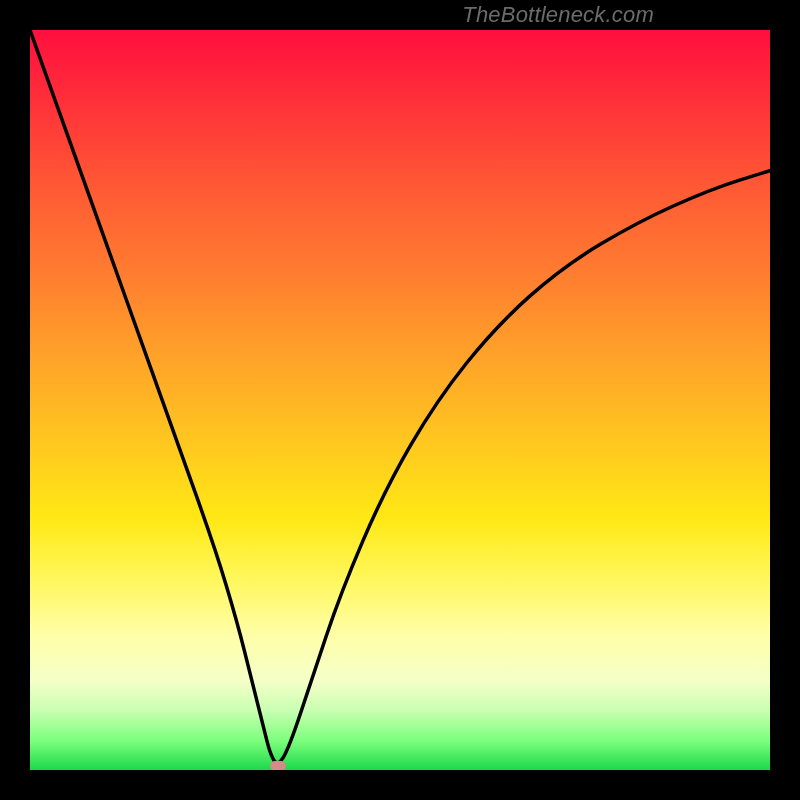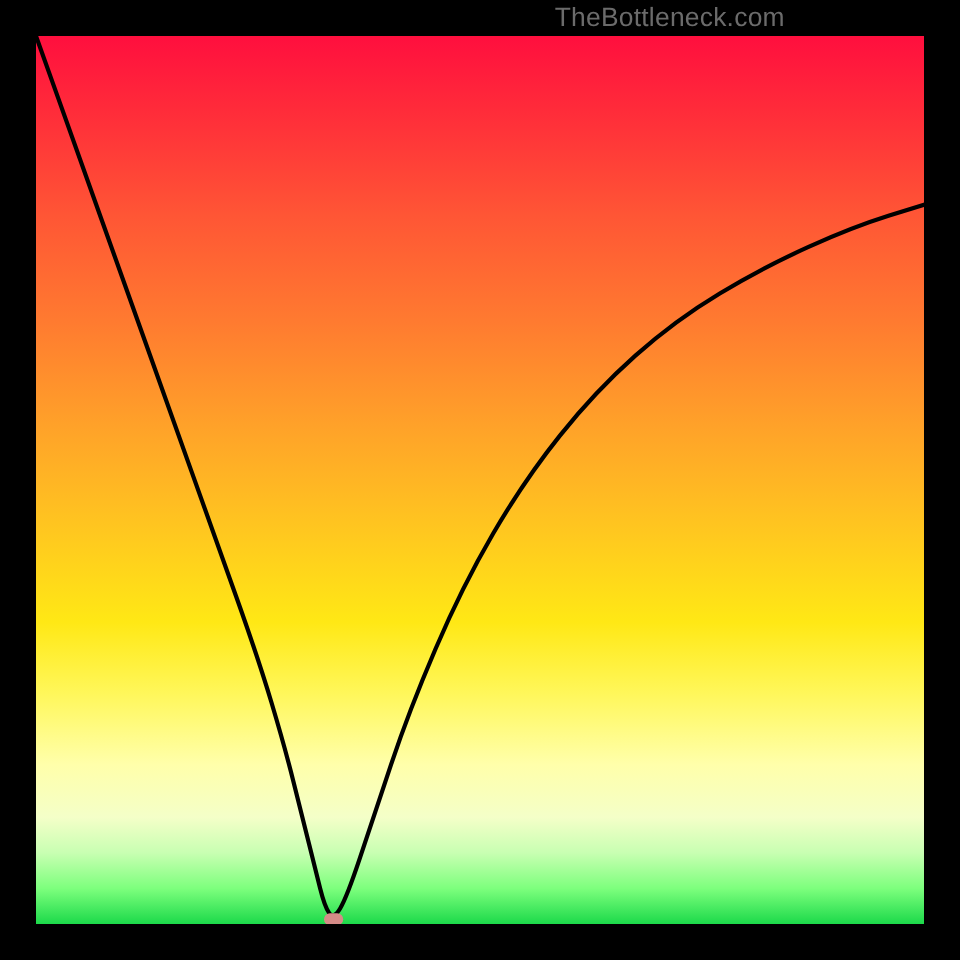--- a/index.html
+++ b/index.html
@@ -9,20 +9,21 @@
     height: 800px;
     background: #000;
     font-family: Arial, Helvetica, sans-serif;
     overflow: hidden;
   }
   .frame {
     position: relative;
     width: 664px;
     height: 800px;
     background: #000;
+    font-style: italic;
   }
   .watermark {
     position: absolute;
     top: 2px;
     right: 10px;
     color: #6b6b6b;
     font-size: 22px;
     font-weight: 500;
     letter-spacing: 0.2px;
     user-select: none;

